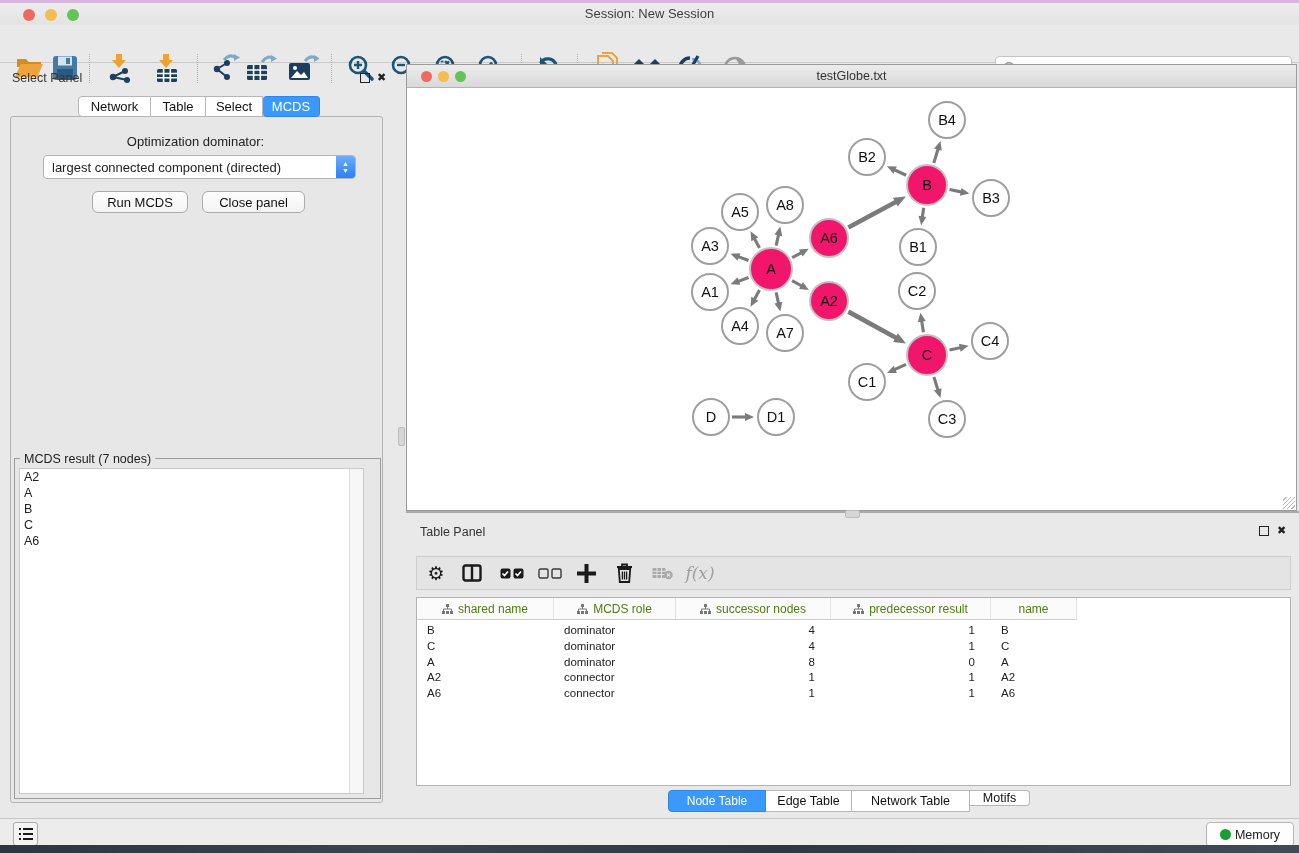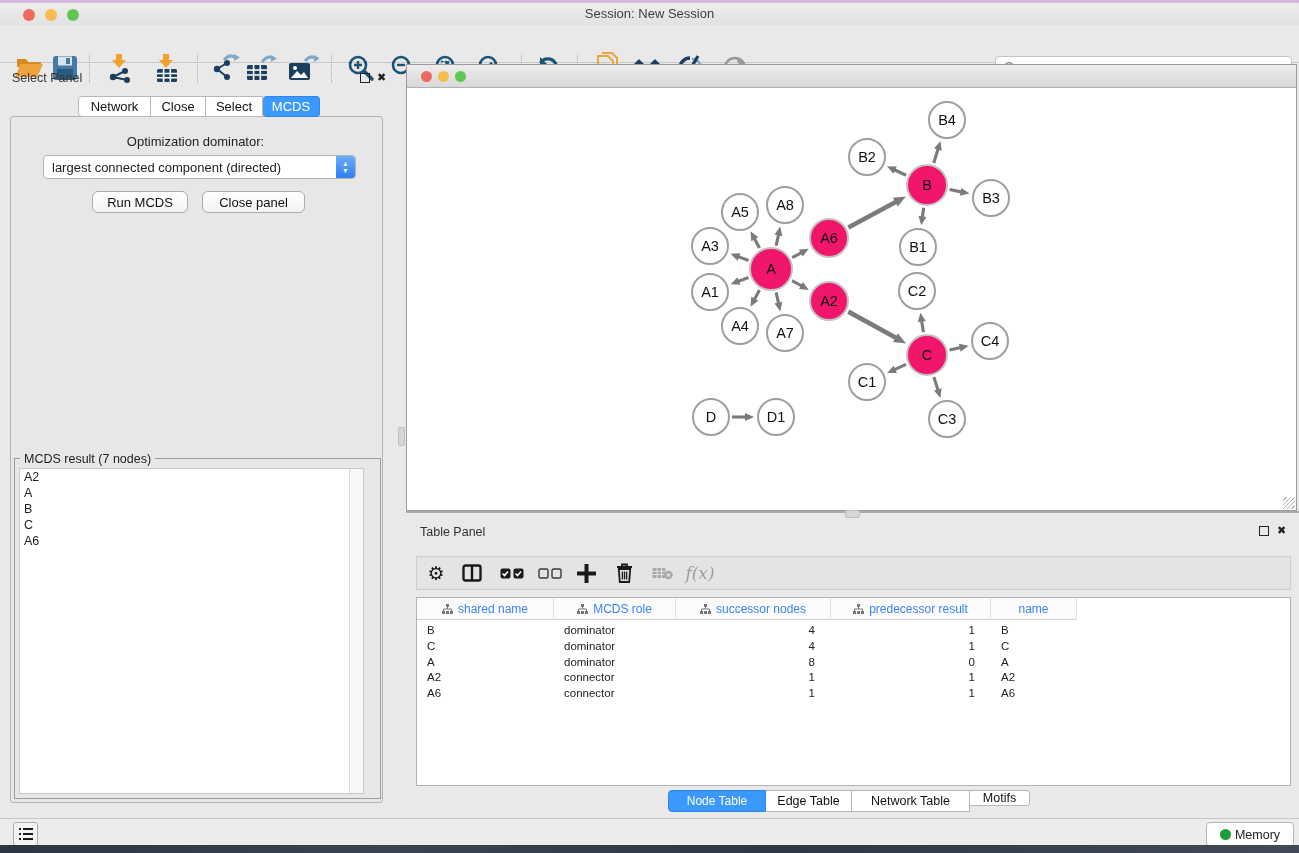--- a/index.html
+++ b/index.html
@@ -41,21 +41,21 @@
   #net-title{width:100%;text-align:center;font-size:12.5px;color:#333;margin-top:4px;}
   #net-grip{position:absolute;right:1px;bottom:1px;width:12px;height:12px;
     background:repeating-linear-gradient(135deg,transparent 0 2px,#b9b9b9 2px 3px);}
   
   .grip{background:#d6d6d6;border:1px solid #bdbdbd;border-radius:2px;}
   
   #tp-title{left:420px;top:525px;font-size:12.5px;color:#333;}
   #tp-toolbar{left:416px;top:556px;width:875px;height:34px;background:#e4e4e4;border:1px solid #cdcdcd;box-sizing:border-box;}
   .tpi{position:absolute;top:561px;height:24px;display:flex;align-items:center;justify-content:center;}
   #tp-table{left:416px;top:597px;width:875px;height:189px;background:#fff;border:1px solid #b3b3b3;box-sizing:border-box;overflow:hidden;}
-  .th{position:absolute;top:0;height:22px;background:#fbfbfb;border-right:1px solid #e2e2e2;border-bottom:1px solid #cfcfcf;box-sizing:border-box;display:flex;align-items:center;justify-content:center;font-size:12px;color:#3b82f6;gap:5px;}
+  .th{position:absolute;top:0;height:22px;background:#fbfbfb;border-right:1px solid #e2e2e2;border-bottom:1px solid #cfcfcf;box-sizing:border-box;display:flex;align-items:center;justify-content:center;font-size:12px;color:#4d7c0f;gap:5px;}
   .td{position:absolute;height:16px;font-size:11.5px;line-height:16px;box-sizing:border-box;white-space:nowrap;}
   #tp-tabs{left:668px;top:790px;height:22px;display:flex;}
   
   #statusbar{left:0;top:818px;width:1299px;height:27px;background:#ececec;border-top:1px solid #c6c6c6;box-sizing:border-box;}
   #list-btn{left:13px;top:822px;width:23px;height:22px;background:#f4f4f4;border:1px solid #ababab;border-radius:3px;display:flex;align-items:center;justify-content:center;}
   #memory-btn{left:1206px;top:822px;width:86px;height:23px;background:#fdfdfd;border:1px solid #b5b5b5;border-radius:4px;display:flex;align-items:center;justify-content:center;gap:4px;font-size:12.5px;}
   #desktop-strip-bottom{left:0;top:845px;width:1299px;height:8px;background:linear-gradient(90deg,#2c3642,#3a4350 30%,#2e3844 60%,#414a56);}
   svg{display:block;}
 </style>
 </head>
@@ -215,21 +215,21 @@
   </div>
 </div>
 
 <div class="abs" id="cp-title">Select Panel</div>
 <span class="abs win-ctl" style="left:360px;top:73px;"><span class="float-box"></span></span>
 <span class="abs win-ctl" style="left:377px;top:72px;font-weight:bold;"><span>✖</span></span>
 
 <div class="abs" id="cp-box"></div>
 <div class="abs" id="cp-tabs">
     <div class="seg" style="width: 73px;">Network</div>
-    <div class="seg" style="width: 55px;">Close</div>
+    <div class="seg" style="width: 55px;">Table</div>
     <div class="seg" style="width: 57px;">Select</div>
     <div class="seg last sel" style="width: 57px;">MCDS</div>
   </div>
 
 <div class="abs" id="opt-label">Optimization dominator:</div>
 <div class="abs" id="opt-select">
   <span class="val">largest connected component (directed)</span>
   <span id="opt-stepper">
       <span>▲</span>
       <span>▼</span>
@@ -247,20 +247,21 @@
     <div class="mcds-item">B</div>
     <div class="mcds-item">C</div>
     <div class="mcds-item">A6</div>
   </div>
 
 <div class="abs" id="net-win">
   <div id="net-titlebar">
     <span class="tl abs" style="left:14px;top:6px;width:11px;height:11px;background:#ee6a5f;"></span>
     <span class="tl abs" style="left:31px;top:6px;width:11px;height:11px;background:#f5bd4f;"></span>
     <span class="tl abs" style="left:48px;top:6px;width:11px;height:11px;background:#61c554;"></span>
+    <div id="net-title">testGlobe.txt</div>
   </div>
   <div id="net-grip"></div>
 </div>
 <svg class="abs" id="graph-svg" style="left:407px;top:88px;" width="889" height="421">
     <line x1="352.5334732741604" y1="159.91638634281102" x2="347.09427243384454" y2="149.9152751202948" stroke="#7b7b7b" stroke-width="3.1"></line>
     <polygon points="343.51098283201964,143.32664585242324 351.324865963741,149.32191318622918 344.29699474467805,153.14408876150904" fill="#7b7b7b"></polygon>
     <line x1="369.12872509133035" y1="157.5543995824897" x2="371.6959420752397" y2="145.81855051318973" stroke="#7b7b7b" stroke-width="3.1"></line>
     <polygon points="373.2986686662805,138.49180038271777 375.2829968266166,148.13868805450585 367.46779668744654,146.42911302406242" fill="#7b7b7b"></polygon>
     <line x1="341.543265126549" y1="172.53270652312503" x2="330.60306994861685" y2="168.4077148986588" stroke="#7b7b7b" stroke-width="3.1"></line>
     <polygon points="323.5853403006634,165.76168568713538 333.4178314576867,165.19413159538834 330.59540029872835,172.67970988653866" fill="#7b7b7b"></polygon>

